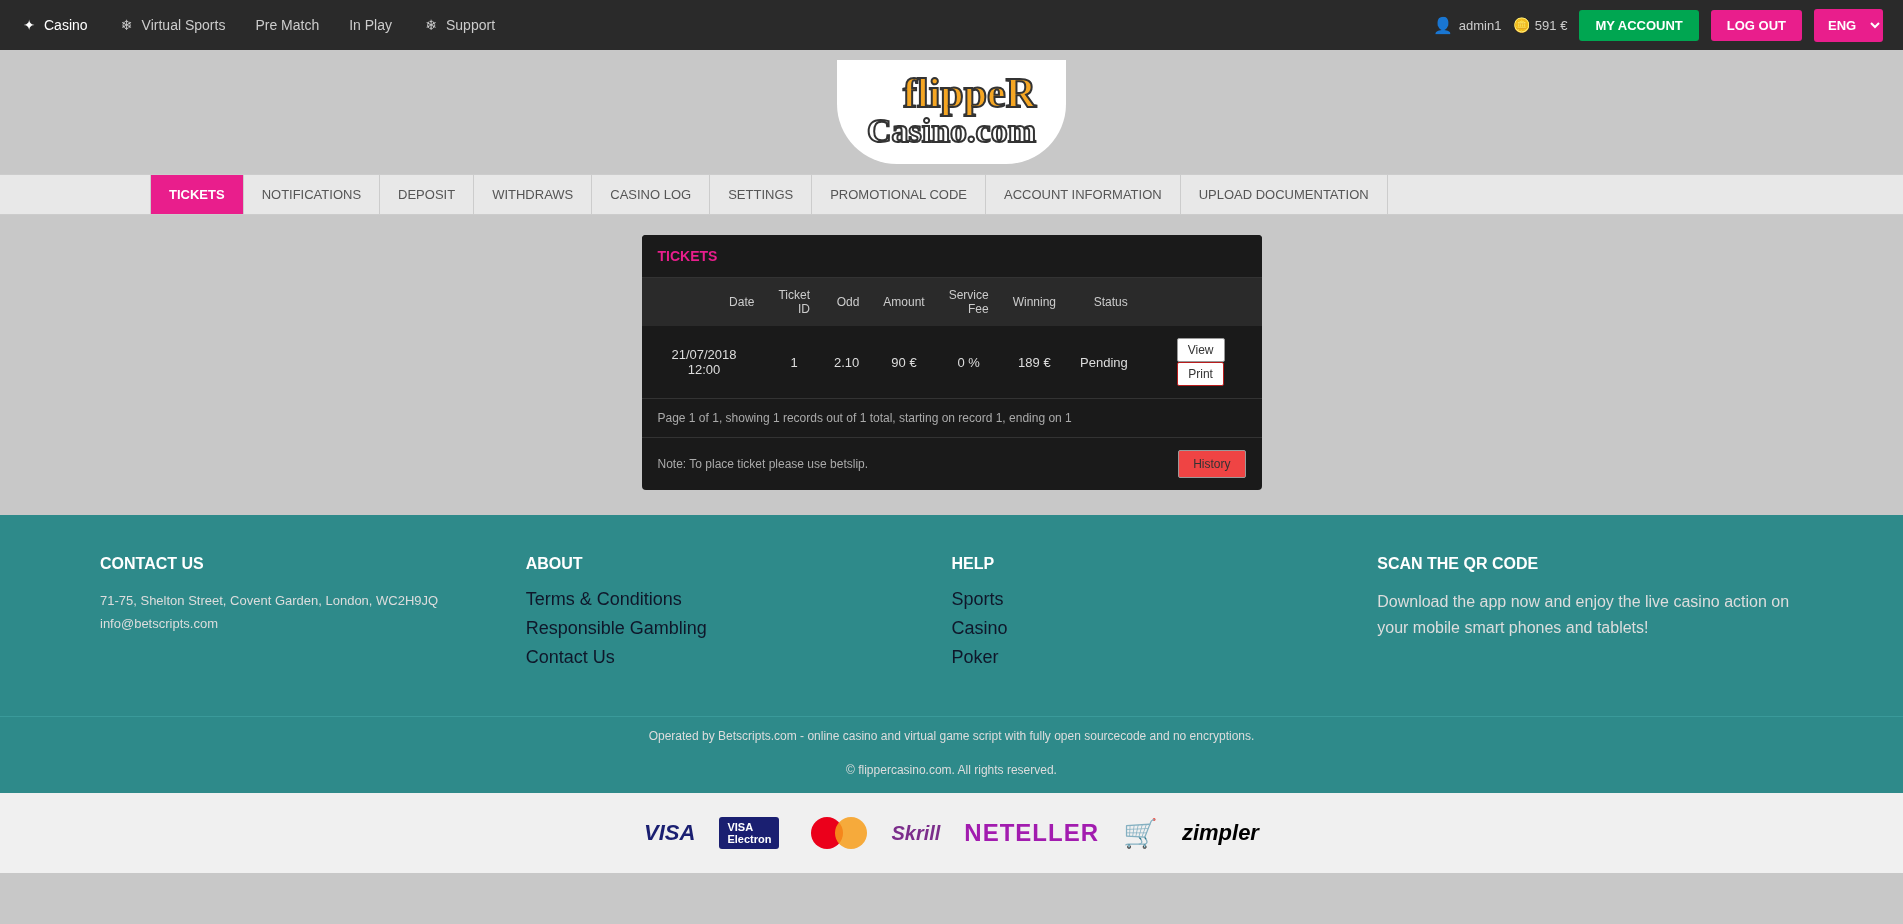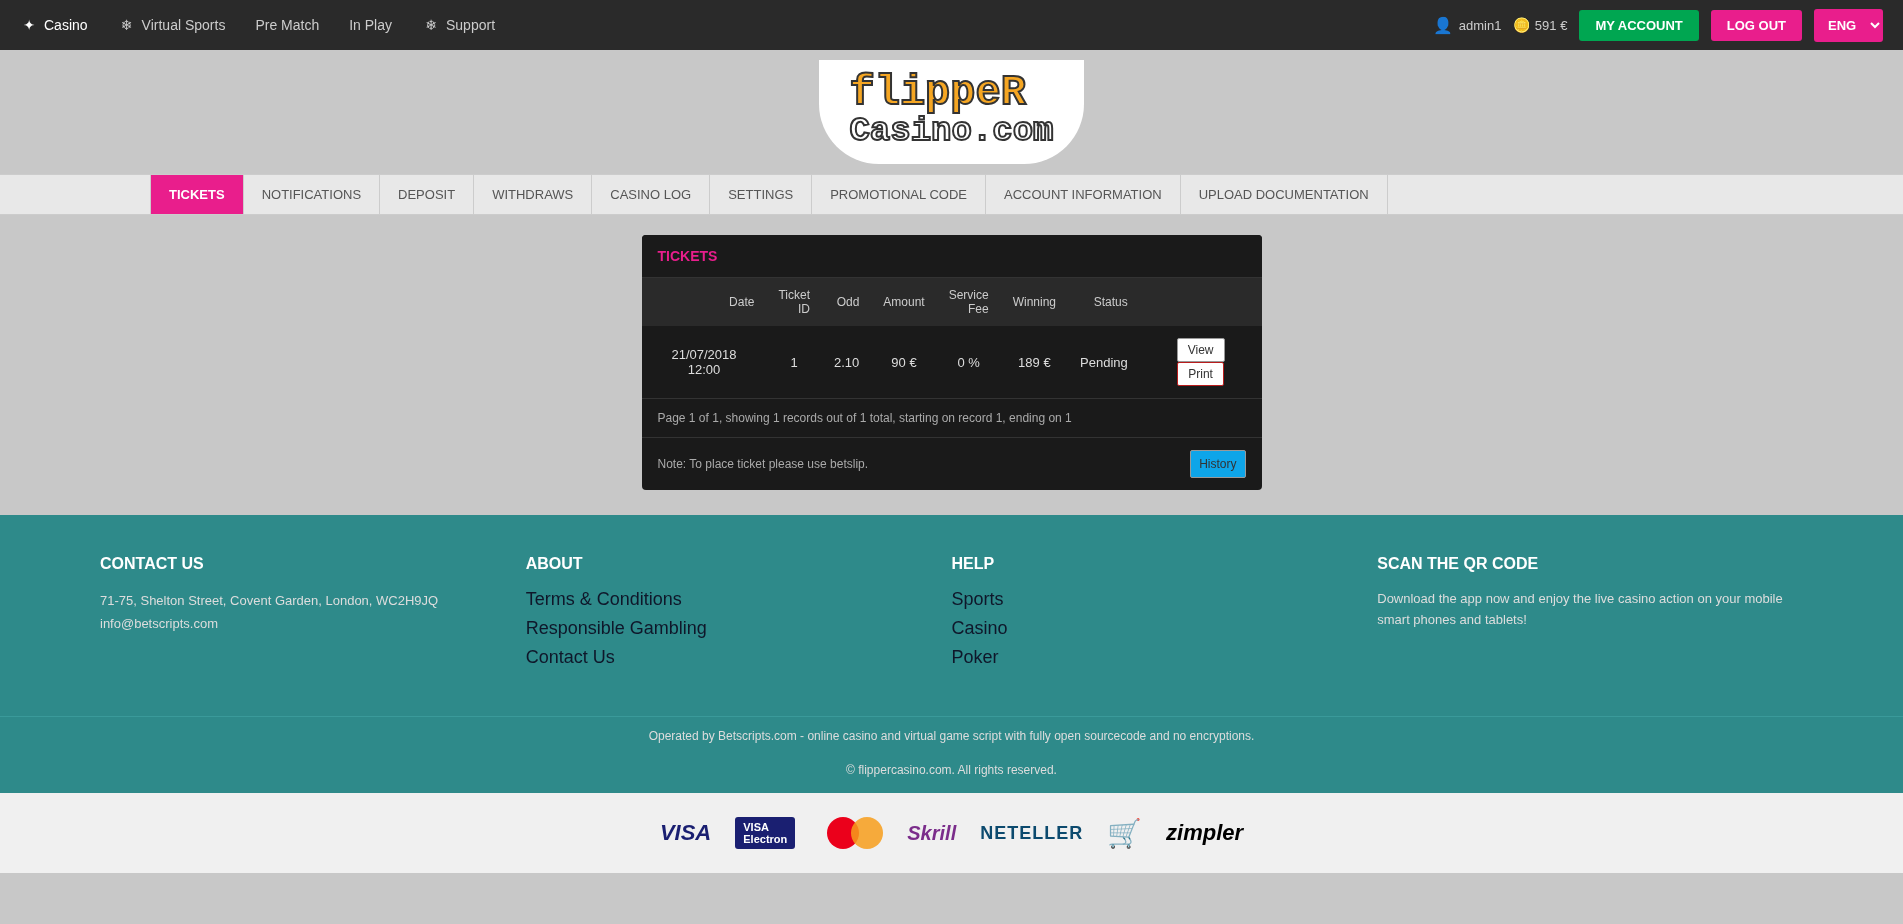--- a/index.html
+++ b/index.html
@@ -98,23 +98,23 @@
       background: #fff;
       border-radius: 0 0 60px 60px;
       padding: 12px 30px 16px;
       display: flex;
       align-items: center;
       justify-content: center;
     }
     .logo-text {
       font-size: 42px;
       font-weight: 900;
-      font-family: Liberation Mono, monospace;
+      font-family: Liberation Serif, serif;
       line-height: 1;
-      text-align: left;
+      text-align: right;
     }
     .logo-flipper {
       color: #f5a623;
       -webkit-text-stroke: 2px #333;
       display: block;
     }
     .logo-casino {
       color: #fff;
       -webkit-text-stroke: 2px #333;
       display: block;
@@ -220,24 +220,24 @@
       padding: 12px 16px;
       display: flex;
       align-items: center;
       justify-content: space-between;
     }
     .tickets-note {
       color: #aaa;
       font-size: 12px;
     }
     .btn-history {
-      background: #0ea5e9;
+      background: #ef4444;
       color: #333;
       border: 1px solid #999;
-      padding: 6px 8px;
+      padding: 6px 14px;
       font-size: 12px;
       cursor: pointer;
       border-radius: 2px;
     }
 
     
     .footer-main {
       background: #2e8a8a;
       padding: 40px 100px;
       display: grid;
@@ -257,21 +257,21 @@
     }
     .footer-link {
       display: block;
       color: #0f172a;
       font-size: 18px;
       text-decoration: none;
       margin-bottom: 8px;
       cursor: pointer;
     }
     .footer-qr-desc {
-      font-size: 13px;
+      font-size: 16px;
       color: #ddd;
       line-height: 1.6;
     }
 
     
     .footer-bottom-text {
       background: #2e8a8a;
       border-top: 1px solid #3a9a9a;
       padding: 12px 20px;
       text-align: center;
@@ -503,21 +503,21 @@
     <span class="visa-electron-logo">VISA<br>Electron</span>
   </div>
   <div class="payment-icon mastercard-logo">
     <div class="mc-circle-left"></div>
     <div class="mc-circle-right"></div>
   </div>
   <div class="payment-icon">
     <span class="skrill-logo">Skrill</span>
   </div>
   <div class="payment-icon">
-    <span class="neteller-logo" style="color:#0c4a6e; font-weight:900; font-size:18px; letter-spacing:1px;">NETELLER</span>
+    <span class="neteller-logo" style="color:#a21caf; font-weight:900; font-size:24px; letter-spacing:1px;">NETELLER</span>
   </div>
   <div class="payment-icon">
     <span style="font-size:28px; color:#2e8a2e;">🛒</span>
   </div>
   <div class="payment-icon">
     <span class="zimpler-logo">zimpler</span>
   </div>
 </div>
 
 </body></html>

